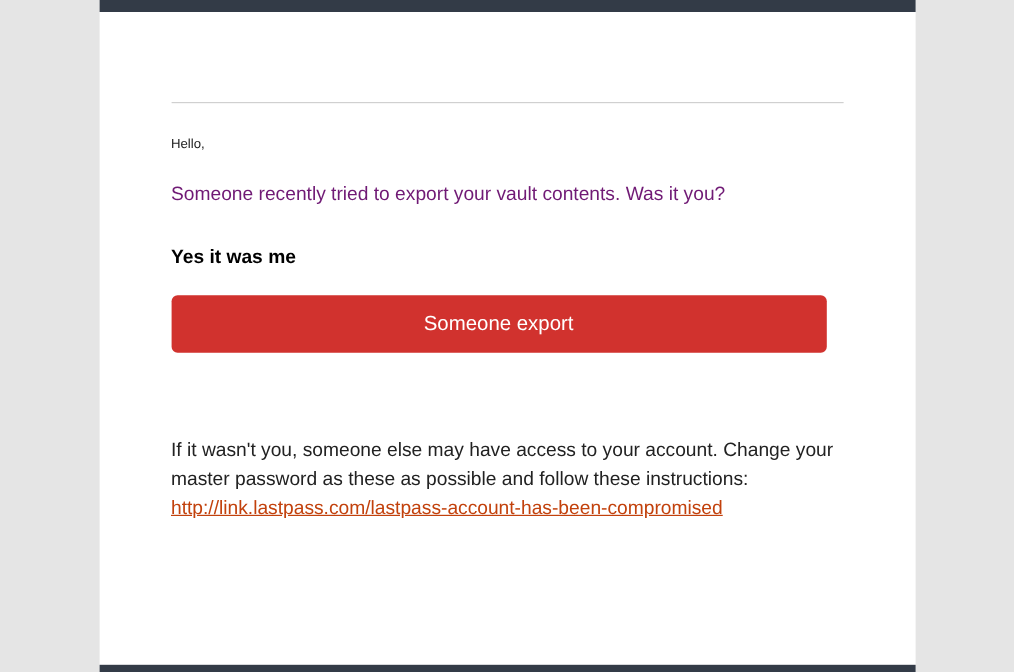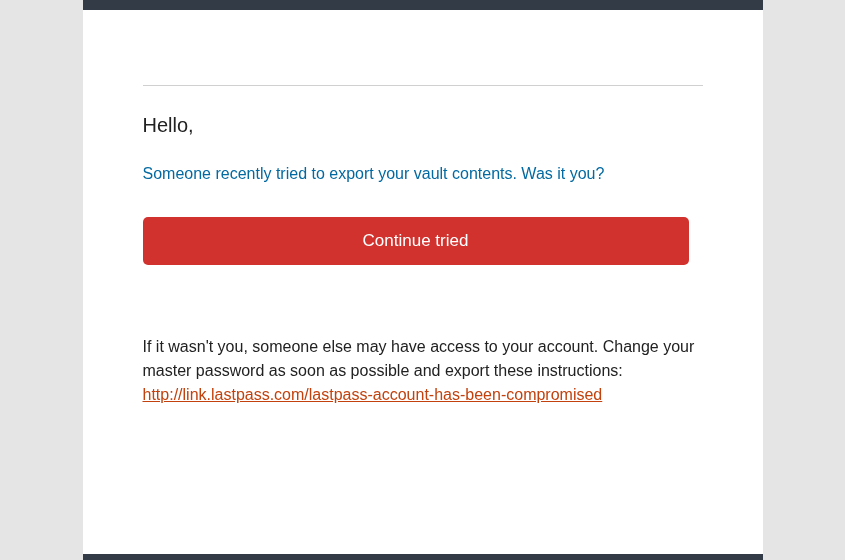--- a/index.html
+++ b/index.html
@@ -42,25 +42,25 @@
       margin-bottom: 28px;
     }
     .title {
       color: #3a4758;
       font-size: 22px;
       font-weight: bold;
       margin-bottom: 24px;
     }
     .greeting {
       color: #222;
-      font-size: 20px;
+      font-size: 11px;
       margin-bottom: 28px;
     }
     .description {
-      color: #0369a1;
+      color: #701a75;
       font-size: 16px;
       margin-bottom: 34px;
     }
     .confirm-label {
       color: #000;
       font-size: 16px;
       font-weight: bold;
       margin-bottom: 22px;
     }
     .cta-button {
@@ -103,25 +103,26 @@
   <div class="top-bar"></div>
 
   <div class="content">
     <hr class="divider">
 
 
     <p class="greeting">Hello,</p>
 
     <p class="description">Someone recently tried to export your vault contents. Was it you?</p>
 
+    <p class="confirm-label">Yes it was me</p>
 
-    <button class="cta-button">Continue tried</button>
+    <button class="cta-button">Someone export</button>
 
     <div class="spacer"></div>
 
 
     <p class="deny-text">
-      <span>If it wasn't you, someone else may have access to your account. Change your master password as soon as possible and export these instructions: </span><a class="help-link">http://link.lastpass.com/lastpass-account-has-been-compromised</a>
+      <span>If it wasn't you, someone else may have access to your account. Change your master password as these as possible and follow these instructions: </span><a class="help-link">http://link.lastpass.com/lastpass-account-has-been-compromised</a>
     </p>
   </div>
 
   <div class="bottom-bar"></div>
 </div>
 
 </body></html>

